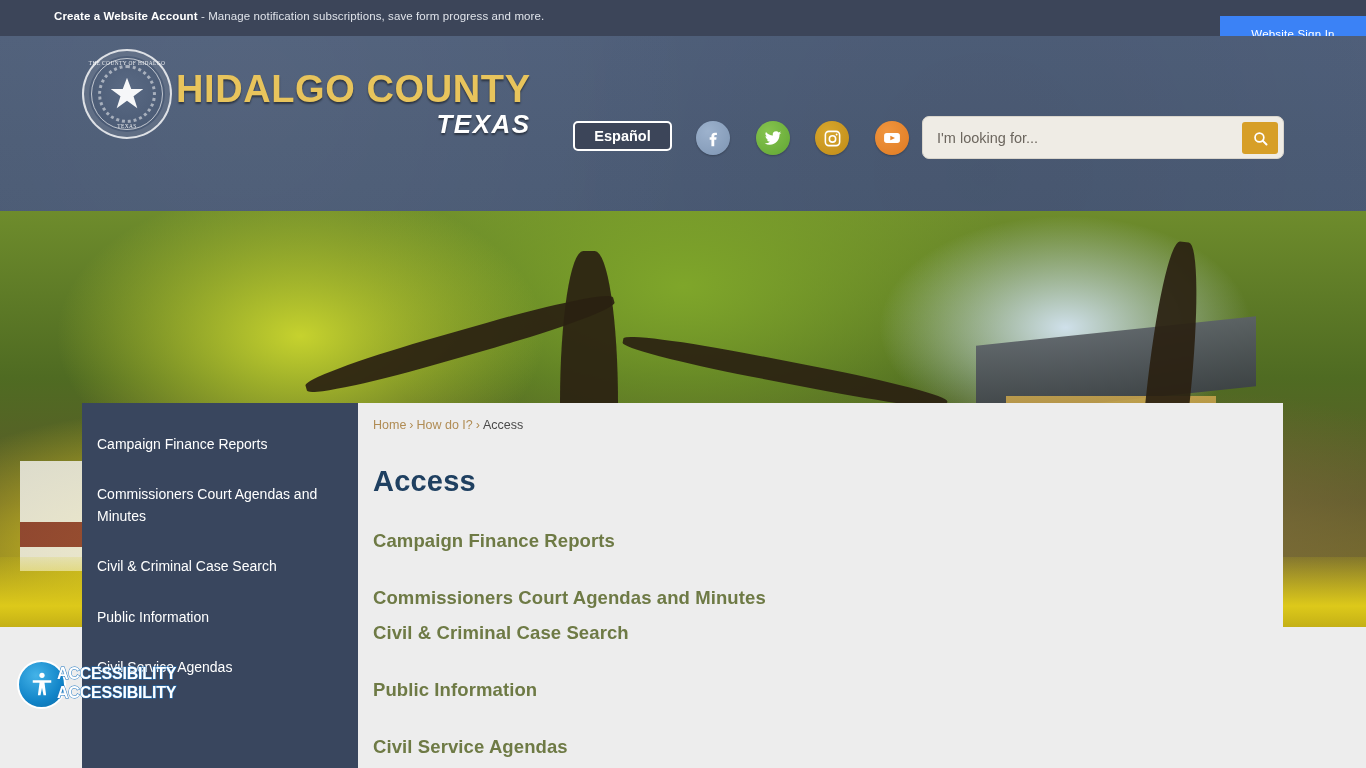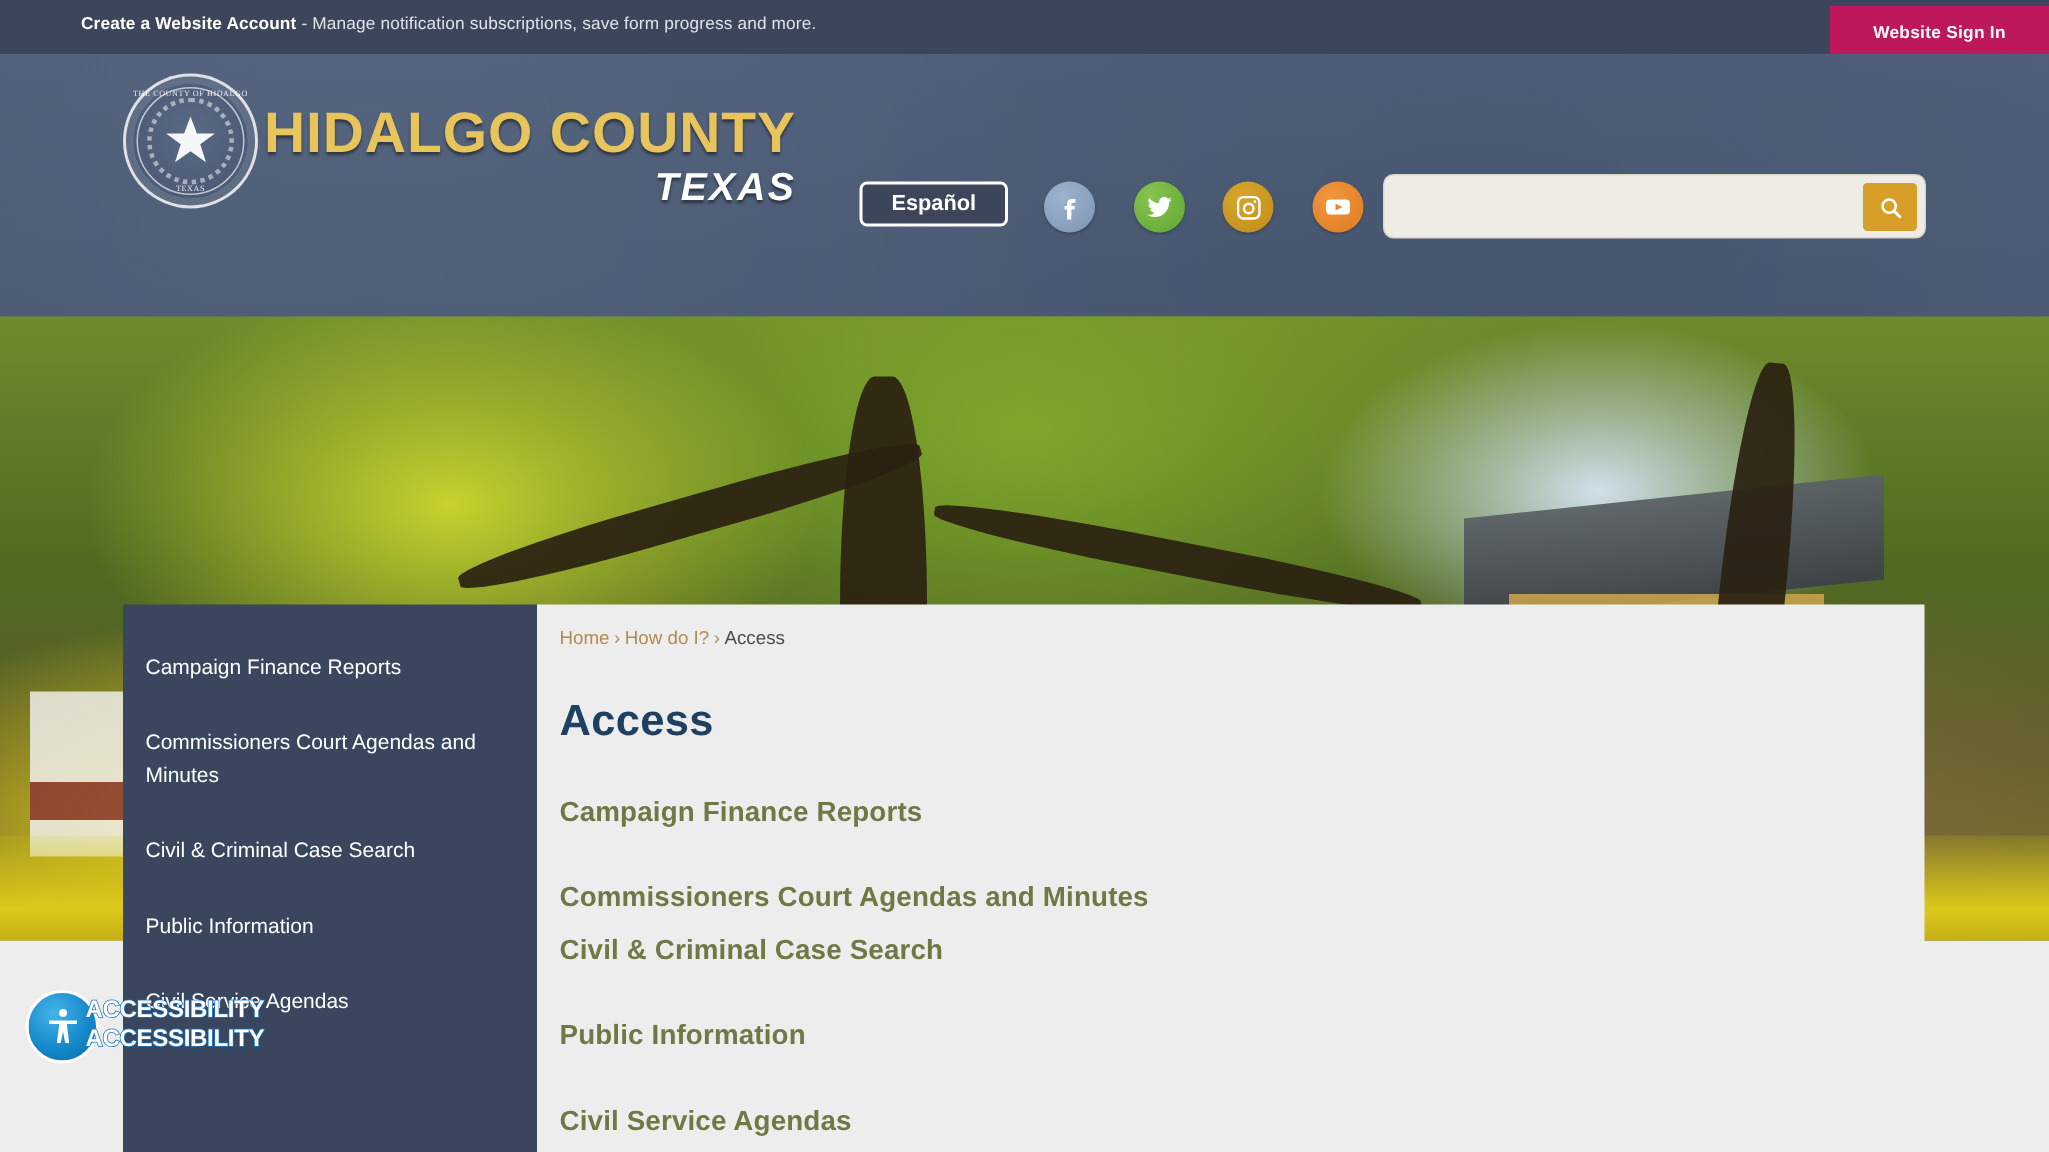--- a/index.html
+++ b/index.html
@@ -18,23 +18,23 @@
     background: #3c4559;
   }
   .topbar-text {
     position: absolute; left: 35px; top: 10px;
     font-size: 11.5px; color: #dfe3ea; letter-spacing: .1px;
     white-space: nowrap;
     margin-left: 19px;
   }
   .topbar-text .strong { font-weight: bold; color: #ffffff; }
   .signin {
-    position: absolute; right: 0; top: 4px; width: 146px; height: 36px;
-    background: #be185d; color: #ffffff;
-    font-size: 11.5px; font-weight: bold;
+    position: absolute; right: 0; top: 16px; width: 146px; height: 36px;
+    background: #3b82f6; color: #ffffff;
+    font-size: 11.5px; font-weight: normal;
     display: flex; align-items: center; justify-content: center;
     cursor: pointer; letter-spacing: .2px;
   }
 
   
   .masthead {
     position: absolute; left: 0; top: 36px; width: 1366px; height: 191px;
     background: #4e5e78;
     background-image:
       radial-gradient(circle at 18% 30%, rgba(255,255,255,.035), transparent 42%),
@@ -282,20 +282,21 @@
       </div>
       <div class="soc yt">
         <svg width="20" height="20" viewBox="0 0 24 24">
           <rect x="2.5" y="6" width="19" height="12" rx="3.2" fill="#ffffff"></rect>
           <polygon points="10,9.3 15.6,12 10,14.7" fill="#e8862c"></polygon>
         </svg>
       </div>
     </div>
 
     <div class="searchbox">
+      <input type="text" placeholder="I'm looking for..." style="">
       <div class="search-btn">
         <svg width="17" height="17" viewBox="0 0 24 24">
           <circle cx="10.5" cy="10.5" r="6.2" fill="none" stroke="#ffffff" stroke-width="2.4"></circle>
           <line x1="15" y1="15" x2="20.5" y2="20.5" stroke="#ffffff" stroke-width="2.8" stroke-linecap="round"></line>
         </svg>
       </div>
     </div>
 
     <div class="mainnav" id="mainnav">
         <div class="navitem" style="left: 146px;">County Government</div>

